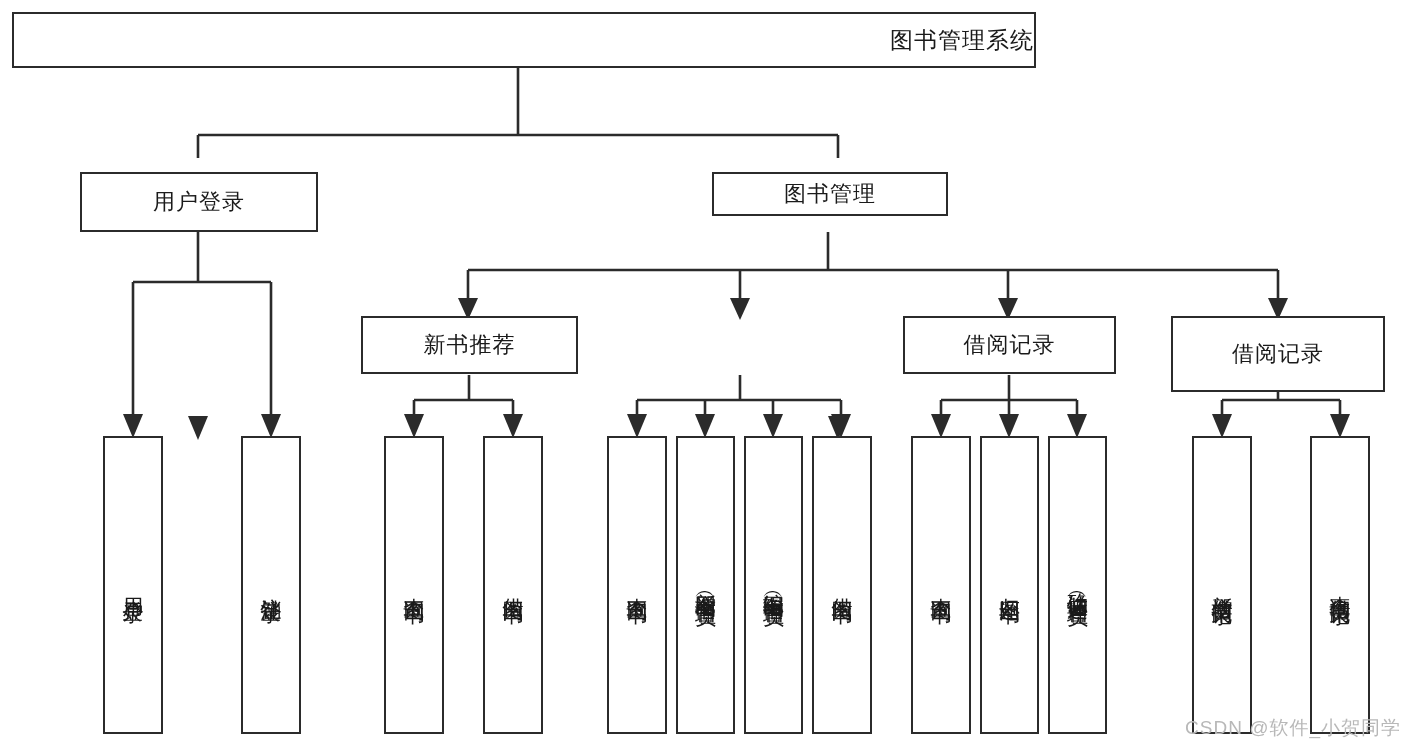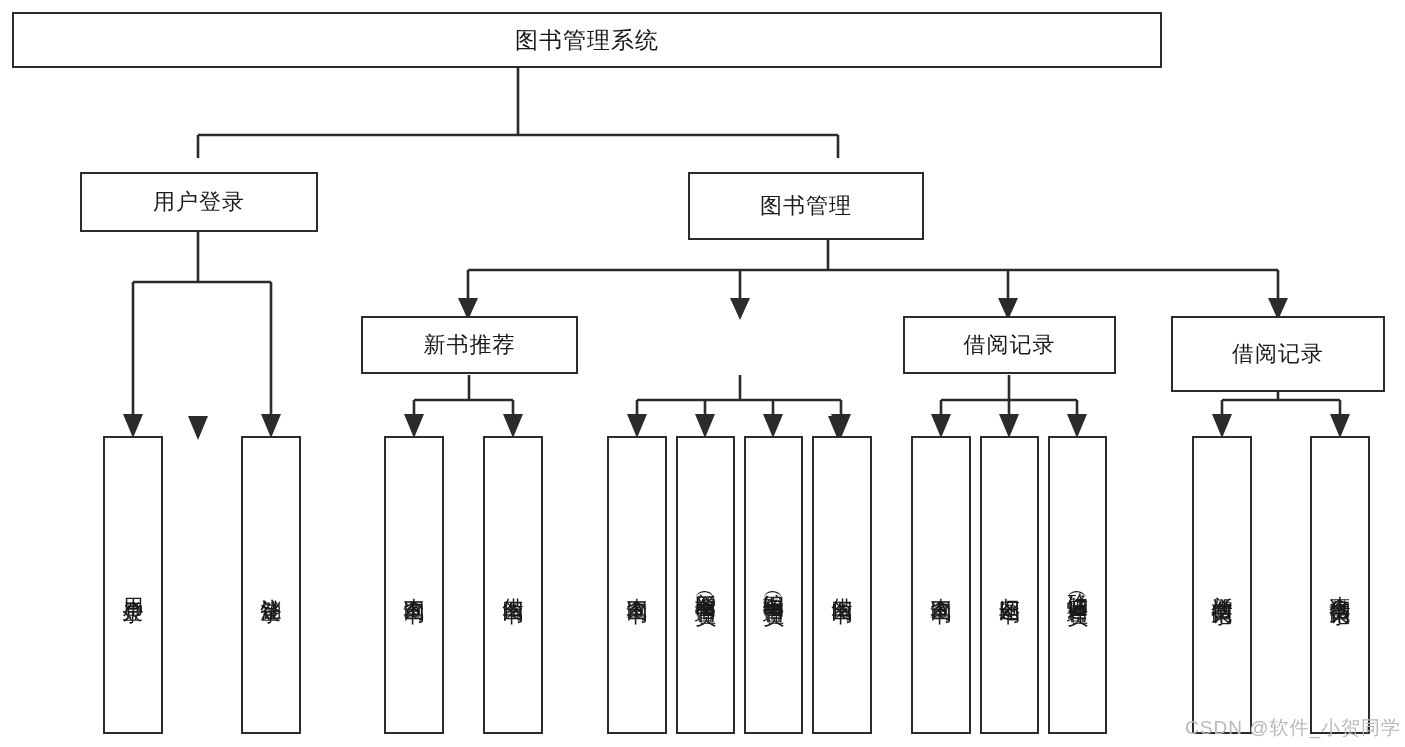--- a/index.html
+++ b/index.html
@@ -144,28 +144,28 @@
 
       <path d="M 931 414 L 951 414 L 941 438 z"></path>
       <path d="M 999 414 L 1019 414 L 1009 438 z"></path>
       <path d="M 1067 414 L 1087 414 L 1077 438 z"></path>
 
       <path d="M 1212 414 L 1232 414 L 1222 438 z"></path>
       <path d="M 1330 414 L 1350 414 L 1340 438 z"></path>
     </g>
   </svg>
 
-  <div class="node horiz root" style="left:12px; top:12px; width:1150px; height:56px;">
+  <div class="node horiz root" style="left:12px; top:12px; width:1024px; height:56px;justify-content:flex-end;">
     <span>图书管理系统</span>
   </div>
 
   <div class="node horiz" style="left:80px; top:172px; width:238px; height:60px;">
     <span>用户登录</span>
   </div>
-  <div class="node horiz" style="left:688px; top:172px; width:236px; height:68px;">
+  <div class="node horiz" style="left:712px; top:172px; width:236px; height:44px;">
     <span>图书管理</span>
   </div>
 
   <div class="node horiz" style="left:361px; top:316px; width:217px; height:58px;">
     <span>新书推荐</span>
   </div>
   <div class="node horiz" style="left:903px; top:316px; width:213px; height:58px;">
     <span>借阅记录</span>
   </div>
   <div class="node horiz" style="left:1171px; top:316px; width:214px; height:76px;">

